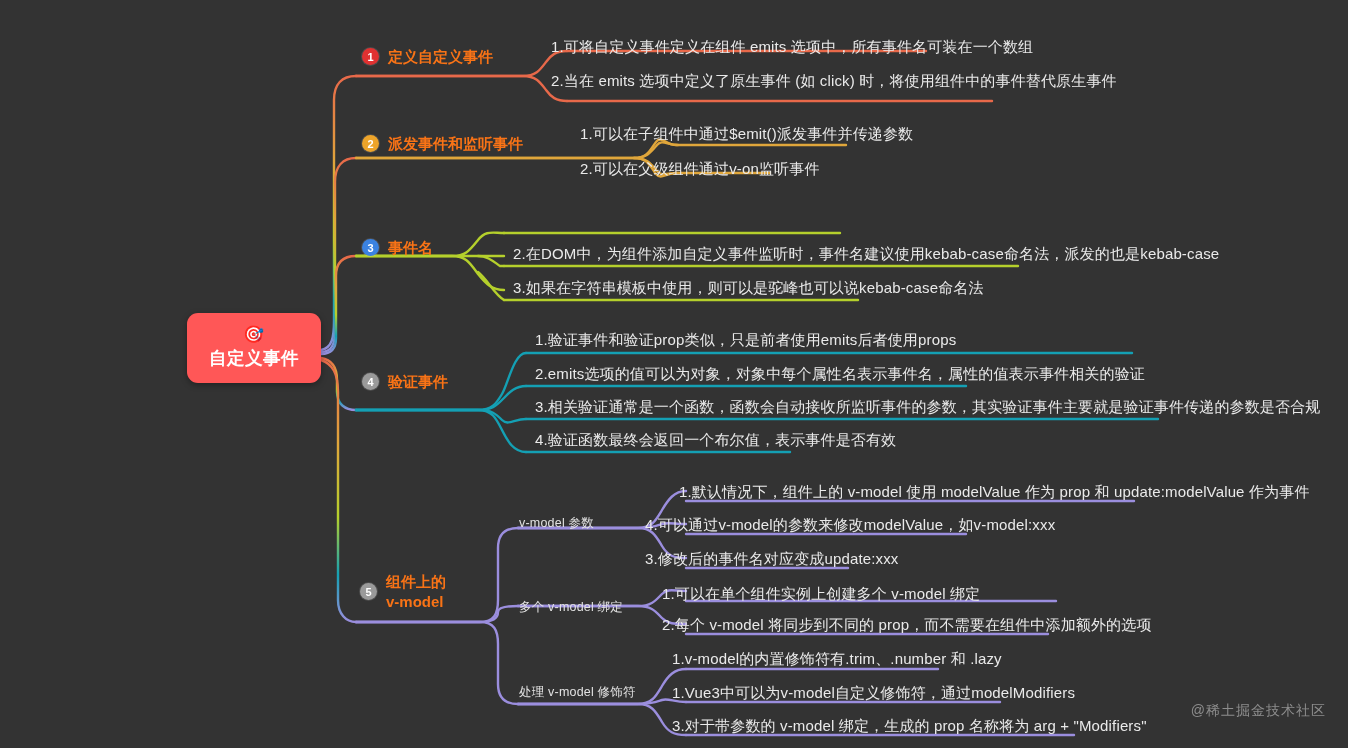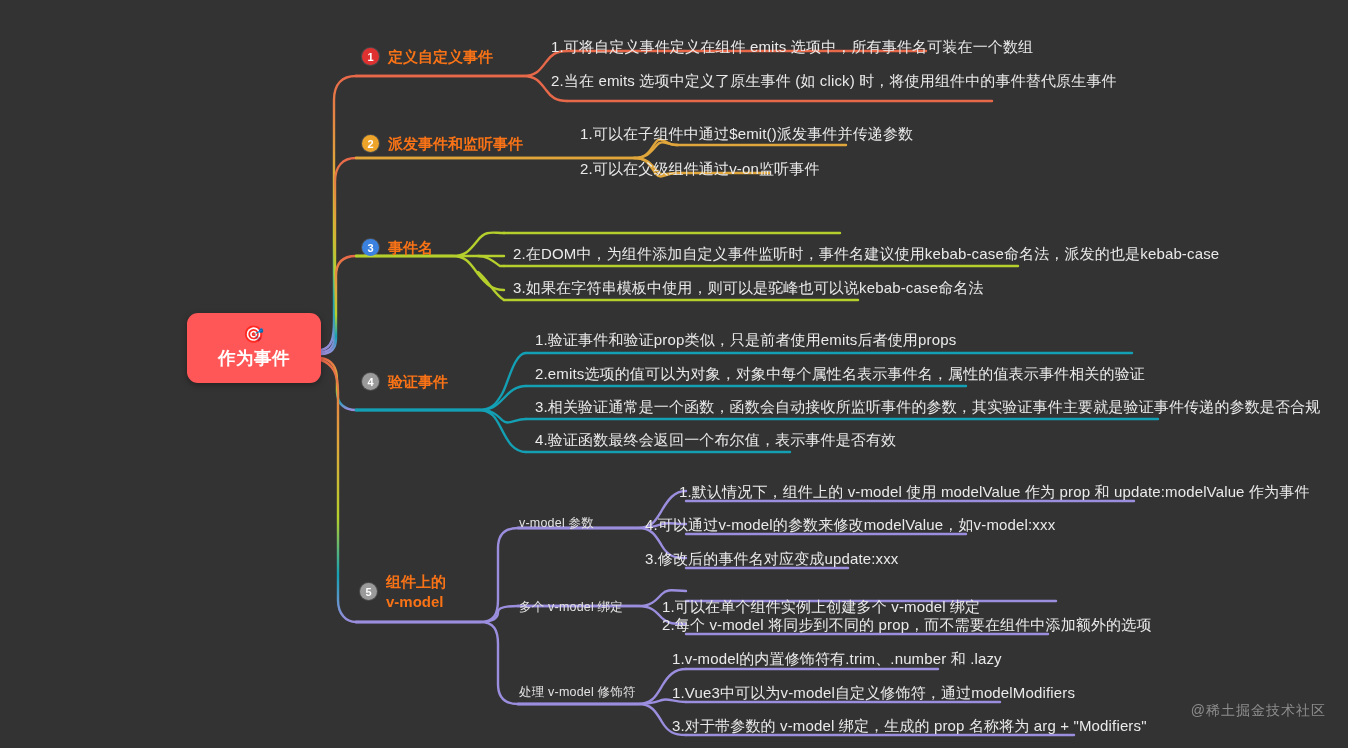--- a/index.html
+++ b/index.html
@@ -129,21 +129,21 @@
       <path d="M518,704 L638,704 C652,704 656,702 662,700 C668,698 674,702 686,702" stroke="#9b8ede"></path>
       <path d="M518,704 L638,704 C652,704 656,712 662,722 C668,732 674,735 686,735" stroke="#9b8ede"></path>
       <line x1="686" y1="669" x2="938" y2="669" stroke="#9b8ede"></line>
       <line x1="686" y1="702" x2="1000" y2="702" stroke="#9b8ede"></line>
       <line x1="686" y1="735" x2="1074" y2="735" stroke="#9b8ede"></line>
     </g>
   </svg>
 
   <div class="root-node">
     <div class="root-icon">🎯</div>
-    <div class="root-label">作为事件</div>
+    <div class="root-label">自定义事件</div>
   </div>
 
   <div class="topic" style="left:362px;top:47px;">
     <span class="badge" style="background:#e03131;">1</span>
     <span class="topic-label">定义自定义事件</span>
   </div>
   <div class="leaf" style="left:551px;top:38px;">1.可将自定义事件定义在组件 emits 选项中，所有事件名可装在一个数组</div>
   <div class="leaf" style="left:551px;top:72px;">2.当在 emits 选项中定义了原生事件 (如 click) 时，将使用组件中的事件替代原生事件</div>
 
   <div class="topic" style="left:362px;top:134px;">
@@ -174,21 +174,21 @@
     <span class="topic-label two-line">组件上的
 v-model</span>
   </div>
 
   <div class="mid-label" style="left:519px;top:515px;">v-model 参数</div>
   <div class="leaf" style="left:645px;top:483px;margin-left:34px;">1.默认情况下，组件上的 v-model 使用 modelValue 作为 prop 和 update:modelValue 作为事件</div>
   <div class="leaf" style="left:645px;top:516px;">4.可以通过v-model的参数来修改modelValue，如v-model:xxx</div>
   <div class="leaf" style="left:645px;top:550px;">3.修改后的事件名对应变成update:xxx</div>
 
   <div class="mid-label" style="left:519px;top:599px;">多个 v-model 绑定</div>
-  <div class="leaf" style="left:662px;top:598px;">1.可以在单个组件实例上创建多个 v-model 绑定</div>
+  <div class="leaf" style="left:662px;top:585px;">1.可以在单个组件实例上创建多个 v-model 绑定</div>
   <div class="leaf" style="left:662px;top:616px;">2.每个 v-model 将同步到不同的 prop，而不需要在组件中添加额外的选项</div>
 
   <div class="mid-label" style="left:519px;top:684px;">处理 v-model 修饰符</div>
   <div class="leaf" style="left:672px;top:650px;">1.v-model的内置修饰符有.trim、.number 和 .lazy</div>
   <div class="leaf" style="left:672px;top:684px;">1.Vue3中可以为v-model自定义修饰符，通过modelModifiers</div>
   <div class="leaf" style="left:672px;top:717px;">3.对于带参数的 v-model 绑定，生成的 prop 名称将为 arg + "Modifiers"</div>
 
   <div class="watermark">@稀土掘金技术社区</div>
 </div>
 

